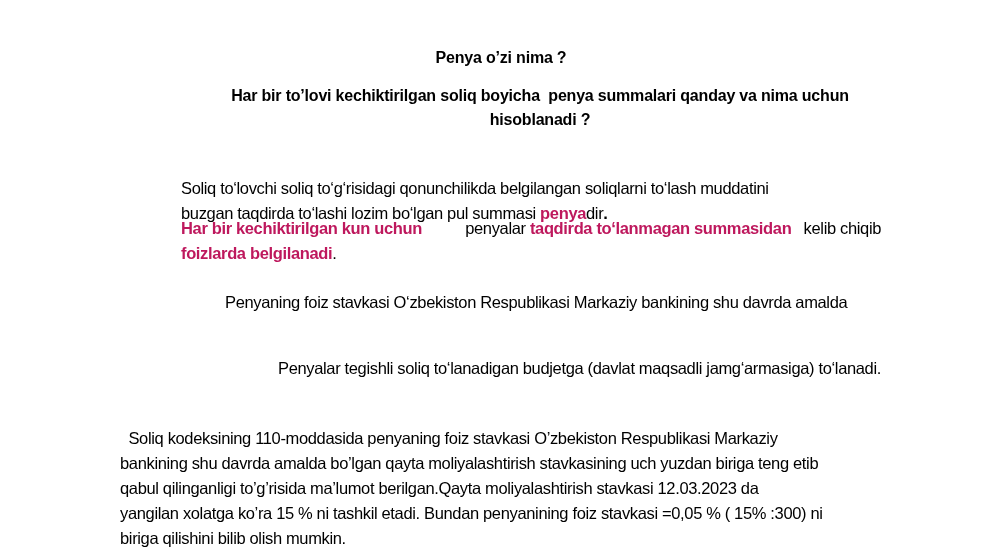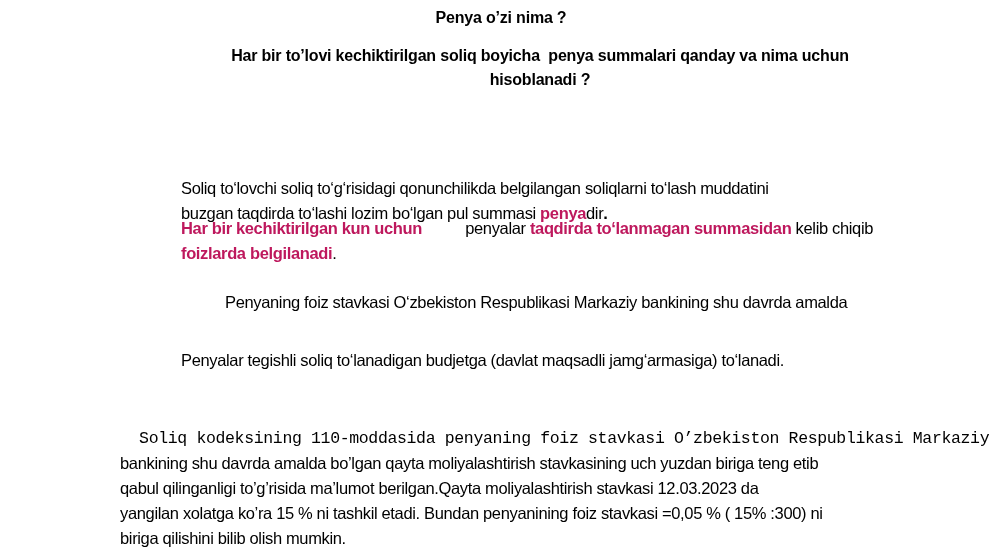--- a/index.html
+++ b/index.html
@@ -5,62 +5,63 @@
   html, body { margin: 0; padding: 0; background: #ffffff; }
   body {
     width: 1002px; height: 553px; overflow: hidden; position: relative;
     font-family: "Liberation Sans", "DejaVu Sans", sans-serif;
     color: #000000;
   }
   .title {
     position: absolute; left: 0; width: 1002px; text-align: center;
     font-weight: bold; font-size: 16px; line-height: 24px;
     letter-spacing: -0.2px;
+    margin-top: 40px;
   }
   .title1 { top: 6px; }
   .title2 { top: 44px; left: 200px; width: 680px; }
   .para {
     position: absolute; font-size: 16.5px; line-height: 25px;
     letter-spacing: -0.35px;
   }
   .p1 { left: 181px; top: 144px; width: 700px; margin-top: 32px; }
   .p2 { left: 181px; top: 216px; width: 700px; }
   .p3 { left: 181px; top: 290px; width: 700px; margin-left: 44px; }
-  .p4 { left: 181px; top: 348px; width: 700px; }
+  .p4 { left: 181px; top: 356px; width: 700px; text-align: right; }
   .p5 { left: 120px; top: 426px; width: 790px; }
   .red { color: #be185d; font-weight: bold; }
   .b { font-weight: bold; }
   .line { display: block; white-space: nowrap; }
 </style>
 </head>
 <body>
 
 <div class="title title1">Penya o’zi nima ?</div>
 <div class="title title2">
   <span class="line" style="white-space:pre;">Har bir to’lovi kechiktirilgan soliq boyicha  penya summalari qanday va nima uchun</span>
   <span class="line">hisoblanadi ?</span>
 </div>
 
 <div class="para p1">
   <span class="line">Soliq to‘lovchi soliq to‘g‘risidagi qonunchilikda belgilangan soliqlarni to‘lash muddatini</span>
   <span class="line"><span>buzgan taqdirda to‘lashi lozim bo‘lgan pul summasi </span><span class="red">penya</span><span>dir</span><span class="b">.</span></span>
 </div>
 
 <div class="para p2">
-  <span class="line"><span class="red">Har bir kechiktirilgan kun uchun</span><span style="white-space:pre;margin-left:39px;"> penyalar </span><span class="red">taqdirda to‘lanmagan summasidan</span><span style="white-space:pre;"> kelib chiqib</span></span>
+  <span class="line"><span class="red">Har bir kechiktirilgan kun uchun</span><span style="white-space:pre;margin-left:39px;"> penyalar </span><span class="red">taqdirda to‘lanmagan summasidan</span><span style="white-space:pre;padding-left:8px;"> kelib chiqib</span></span>
   <span class="line"><span class="red">foizlarda belgilanadi</span><span>.</span></span>
 </div>
 
 <div class="para p3">
   <span class="line">Penyaning foiz stavkasi O‘zbekiston Respublikasi Markaziy bankining shu davrda amalda</span>
 </div>
 
 <div class="para p4">
   <span class="line">Penyalar tegishli soliq to‘lanadigan budjetga (davlat maqsadli jamg‘armasiga) to‘lanadi.</span>
 </div>
 
 <div class="para p5">
-  <span class="line" style="white-space:pre;font-family:Liberation Mono, monospace;">  Soliq kodeksining 110-moddasida penyaning foiz stavkasi O’zbekiston Respublikasi Markaziy</span>
+  <span class="line" style="white-space:pre;">  Soliq kodeksining 110-moddasida penyaning foiz stavkasi O’zbekiston Respublikasi Markaziy</span>
   <span class="line">bankining shu davrda amalda bo’lgan qayta moliyalashtirish stavkasining uch yuzdan biriga teng etib</span>
   <span class="line">qabul qilinganligi to’g’risida ma’lumot berilgan.Qayta moliyalashtirish stavkasi 12.03.2023 da</span>
   <span class="line">yangilan xolatga ko’ra 15 % ni tashkil etadi. Bundan penyanining foiz stavkasi =0,05 % ( 15% :300) ni</span>
   <span class="line">biriga qilishini bilib olish mumkin.</span>
 </div>
 
 </body></html>

